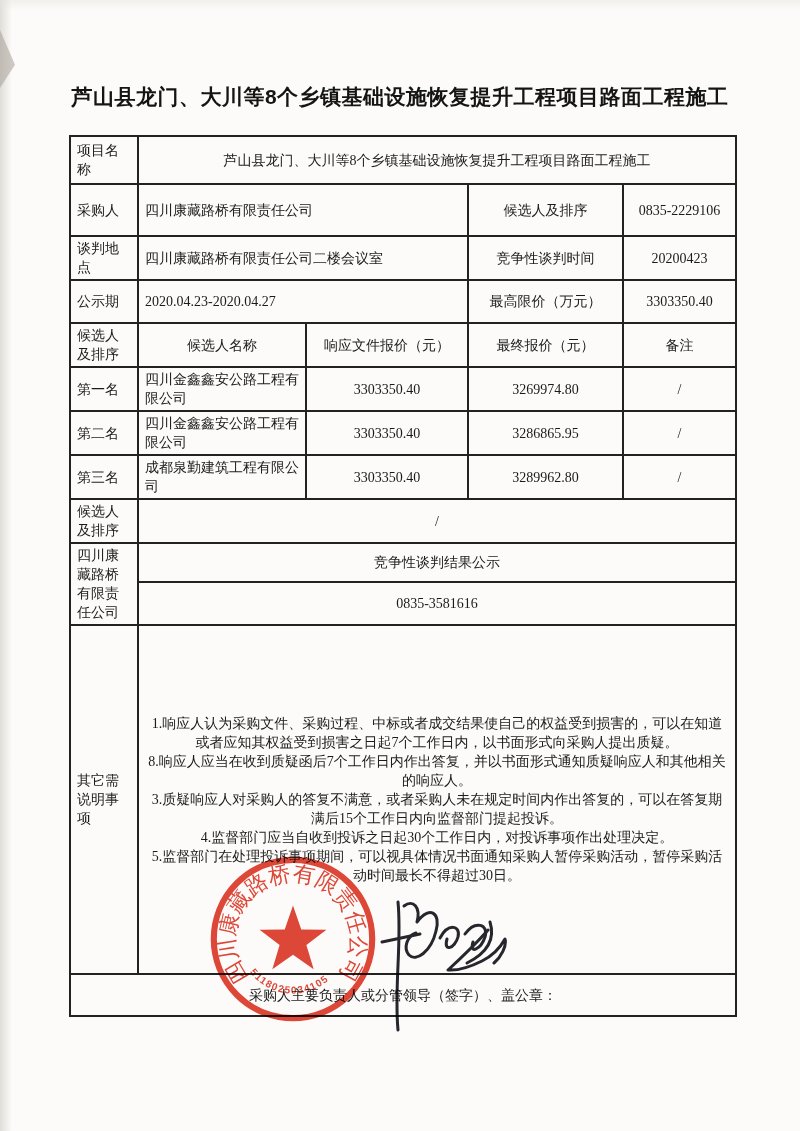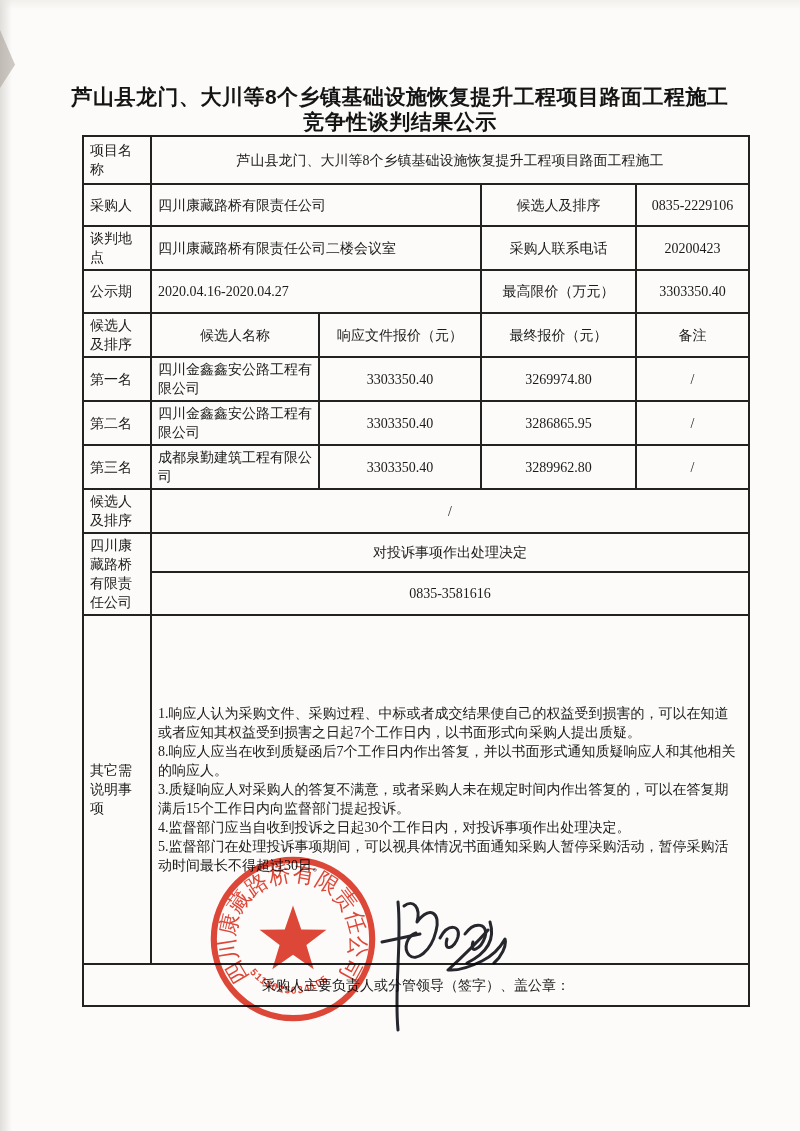--- a/index.html
+++ b/index.html
@@ -23,33 +23,33 @@
     position:absolute;left:0;top:30px;width:15px;height:58px;
     background:#a59f96;clip-path:polygon(0 0,100% 60%,0 100%);
     opacity:.55;
   }
   .title{
     position:absolute;top:84px;left:0;width:800px;margin:0;
     text-align:center;font-size:21px;line-height:25px;font-weight:bold;
     font-family:"Liberation Sans", sans-serif;letter-spacing:.5px;color:#141414;
   }
   table.doc{
-    position:absolute;left:82px;top:135px;width:666px;
+    position:absolute;left:69px;top:135px;width:666px;
     border-collapse:collapse;table-layout:fixed;
   }
   table.doc td{
     border:2px solid #222;font-size:14px;line-height:19px;
     padding:2px 6px;vertical-align:middle;overflow:hidden;
   }
   td.lab{text-align:left;padding-left:6px;padding-right:2px;}
   td.c{text-align:center;}
   td.l{text-align:left;}
   td.name{padding:3px 16px 3px 7px;line-height:21px;}
   td.obj{vertical-align:top;padding:92px 9px 8px 8px;line-height:24px;}
-  td.obj p{margin:0;text-align:left;}
+  td.obj p{margin:0;text-align:center;}
   td.sign{font-size:13px;padding-left:7px;text-align:center;}
   
   .seal{
     position:absolute;left:205px;top:851px;width:176px;height:176px;
     opacity:.85;mix-blend-mode:multiply;
   }
   
   .signature{
     position:absolute;left:368px;top:876px;width:160px;height:170px;
     mix-blend-mode:multiply;
@@ -57,51 +57,50 @@
 </style>
 </head>
 <body>
 
 <div class="edge-left"></div>
 <div class="edge-top"></div>
 <div class="crease"></div>
 
 <h1 class="title">
   <span>芦山县龙门、大川等8个乡镇基础设施恢复提升工程项目路面工程施工</span><br>
-  <span>竞争性谈判结果公示</span>
 </h1>
 
 <table class="doc">
   <colgroup>
     <col style="width:68px">
       <col style="width:168px">
       <col style="width:162px">
     <col style="width:155px">
       <col style="width:113px">
   </colgroup>
   <tbody>
       <tr style="height:48px">
     <td class="lab">项目名称</td>
     <td class="c" colspan="4">芦山县龙门、大川等8个乡镇基础设施恢复提升工程项目路面工程施工</td>
   </tr>
-  <tr style="height:42px">
+  <tr style="height:52px">
     <td class="lab">采购人</td>
     <td class="l" colspan="2">四川康藏路桥有限责任公司</td>
     <td class="c">候选人及排序</td>
     <td class="c">0835-2229106</td>
   </tr>
   <tr style="height:43px">
     <td class="lab">谈判地点</td>
     <td class="l" colspan="2">四川康藏路桥有限责任公司二楼会议室</td>
-    <td class="c">采购人联系电话</td>
+    <td class="c">竞争性谈判时间</td>
     <td class="c">20200423</td>
   </tr>
   <tr style="height:43px">
     <td class="lab">公示期</td>
-    <td class="l" colspan="2">2020.04.16-2020.04.27</td>
+    <td class="l" colspan="2">2020.04.23-2020.04.27</td>
     <td class="c">最高限价（万元）</td>
     <td class="c">3303350.40</td>
   </tr>
   <tr style="height:37px">
     <td class="lab">候选人及排序</td>
     <td class="c">候选人名称</td>
     <td class="c">响应文件报价（元）</td>
     <td class="c">最终报价（元）</td>
     <td class="c">备注</td>
   </tr>
@@ -125,21 +124,21 @@
     <td class="c">3303350.40</td>
     <td class="c">3289962.80</td>
     <td class="c">/</td>
   </tr>
   <tr style="height:38px">
     <td class="lab">候选人及排序</td>
     <td class="c" colspan="4">/</td>
   </tr>
   <tr style="height:38px">
     <td class="lab" rowspan="2">四川康藏路桥有限责任公司</td>
-    <td class="c" colspan="4">对投诉事项作出处理决定</td>
+    <td class="c" colspan="4">竞争性谈判结果公示</td>
   </tr>
   <tr style="height:42px">
     <td class="c" colspan="4">0835-3581616</td>
   </tr>
   <tr style="height:349px">
     <td class="lab">其它需说明事项</td>
     <td class="obj" colspan="4">
       <p>1.响应人认为采购文件、采购过程、中标或者成交结果使自己的权益受到损害的，可以在知道或者应知其权益受到损害之日起7个工作日内，以书面形式向采购人提出质疑。</p>
       <p>8.响应人应当在收到质疑函后7个工作日内作出答复，并以书面形式通知质疑响应人和其他相关的响应人。</p>
       <p>3.质疑响应人对采购人的答复不满意，或者采购人未在规定时间内作出答复的，可以在答复期满后15个工作日内向监督部门提起投诉。</p>

